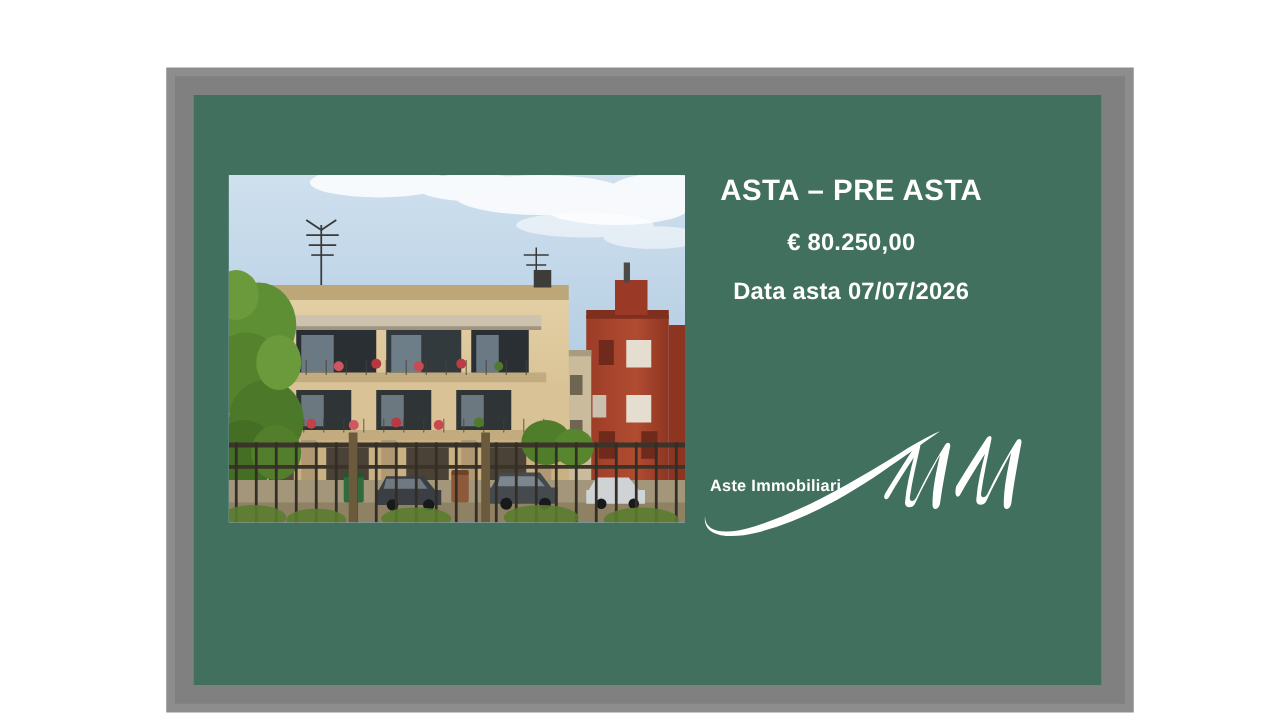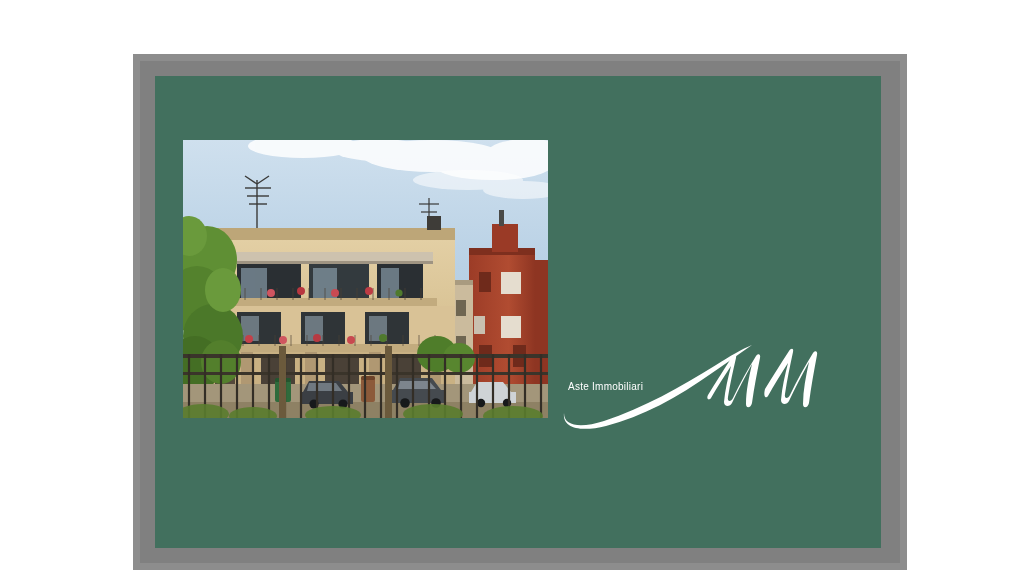--- a/index.html
+++ b/index.html
@@ -101,22 +101,22 @@
     left: 560px;
     top: 335px;
     width: 265px;
     height: 100px;
   }
   .brand-logo svg { display: block; width: 265px; height: 100px; }
   .brand-tagline {
     position: absolute;
     left: 568px;
     top: 381px;
-    font-size: 10px;
-    font-weight: normal;
+    font-size: 13px;
+    font-weight: bold;
     color: #ffffff;
     letter-spacing: 0.25px;
     white-space: nowrap;
   }
 </style>
 </head>
 <body>
 
 <div id="slide-root">
 
@@ -356,20 +356,25 @@
       <g fill="#5a7d2e" opacity="0.9">
         <ellipse cx="20" cy="274" rx="26" ry="10"></ellipse>
         <ellipse cx="70" cy="276" rx="24" ry="9"></ellipse>
         <ellipse cx="150" cy="275" rx="28" ry="9"></ellipse>
         <ellipse cx="250" cy="274" rx="30" ry="10"></ellipse>
         <ellipse cx="330" cy="276" rx="30" ry="10"></ellipse>
       </g>
     </svg>
   </div>
 
+  <div class="text-col">
+    <div class="auction-title">ASTA – PRE ASTA</div>
+    <div class="auction-price">€ 80.250,00</div>
+    <div class="auction-date">Data asta 07/07/2026</div>
+  </div>
 
   <div class="brand-logo">
     <svg viewBox="0 0 265 100" xmlns="http://www.w3.org/2000/svg" aria-hidden="true">
 
       <path d="M4 78 C4 92 22 93 44 86 C84 73 120 52 156 30 C170 21 182 14 192 10
                C182 17 168 27 152 38 C118 62 82 82 46 91 C22 97 2 94 4 78 Z" fill="#ffffff"></path>
 
       <g fill="#ffffff">
         <path d="M148 60 C156 47 164 34 172 22 C174 19 177 19 176 23
                  C173 36 170 49 168 62 C167 67 171 67 173 63

